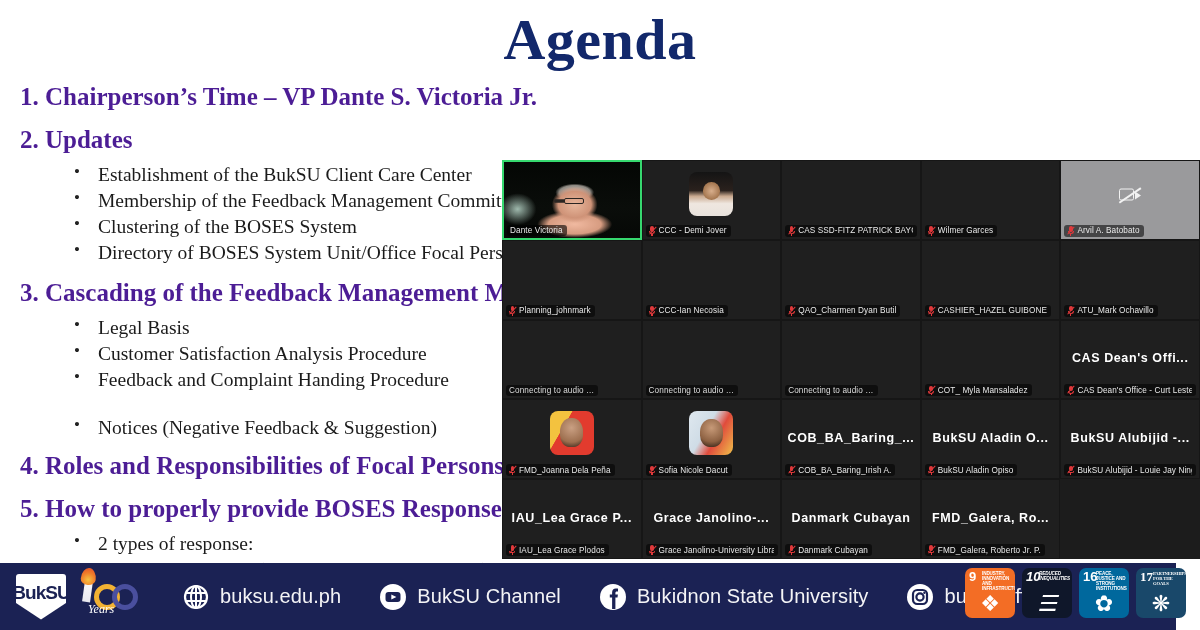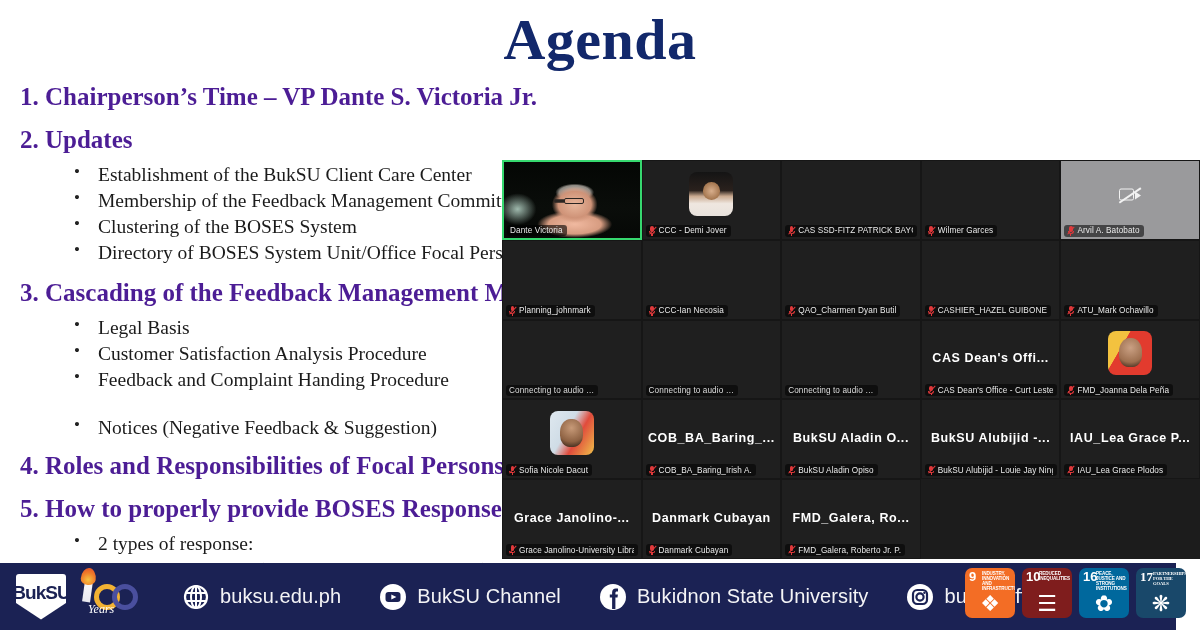--- a/index.html
+++ b/index.html
@@ -222,21 +222,21 @@
   .sdg .cap {
     position:absolute; left:17px; top:3px; right:3px;
     font-size:4.6px; font-weight:bold; line-height:1.12; letter-spacing:-0.1px;
     text-transform:uppercase;
   }
   .sdg .gly {
     position:absolute; left:0; right:0; bottom:3px; text-align:center;
     font-size:22px; line-height:1;
   }
   .sdg9 { background:#f36d25; }
-  .sdg10 { background:#7f1d1d; }
+  .sdg10 { background:#0f172a;font-style:italic; }
   .sdg16 { background:#00689d; }
   .sdg17 { background:#19486a;font-family:Liberation Serif, serif; }
 </style>
 </head>
 <body>
 
 <div id="slide">
 
   <div id="slide-title">Agenda</div>
 
@@ -405,20 +405,31 @@
         <div class="namebar audio-bar">
           <span class="label">Connecting to audio …</span>
         </div>
       </div>
       <div class="tile">
         <div class="namebar audio-bar">
           <span class="label">Connecting to audio …</span>
         </div>
       </div>
       <div class="tile">
+        <div class="namebar">
+          <span class="mic-muted">
+            <span class="mic"></span>
+            <span class="base"></span>
+            <span class="stem"></span>
+            <span class="bar"></span>
+          </span>
+          <span class="label">COT_ Myla Mansaladez</span>
+        </div>
+      </div>
+      <div class="tile">
         <div class="bigname">CAS Dean's Offi...</div>
         <div class="namebar">
           <span class="mic-muted">
             <span class="mic"></span>
             <span class="base"></span>
             <span class="stem"></span>
             <span class="bar"></span>
           </span>
           <span class="label">CAS Dean's Office - Curt Lester Tabada</span>
         </div>

